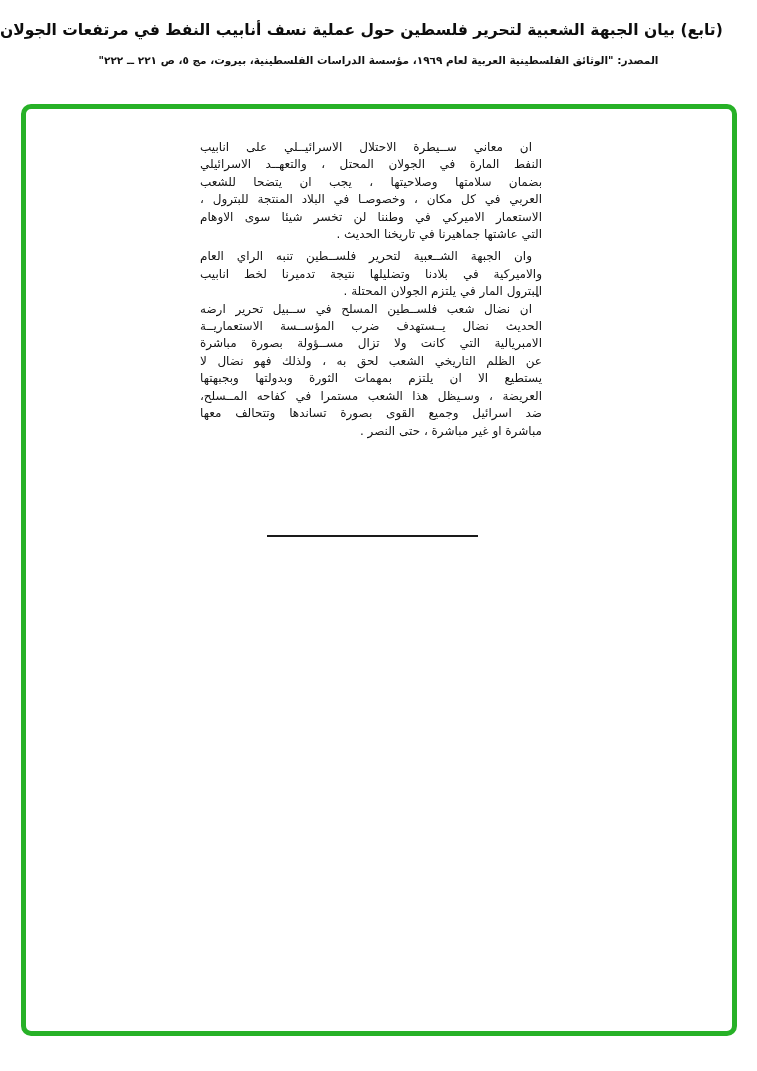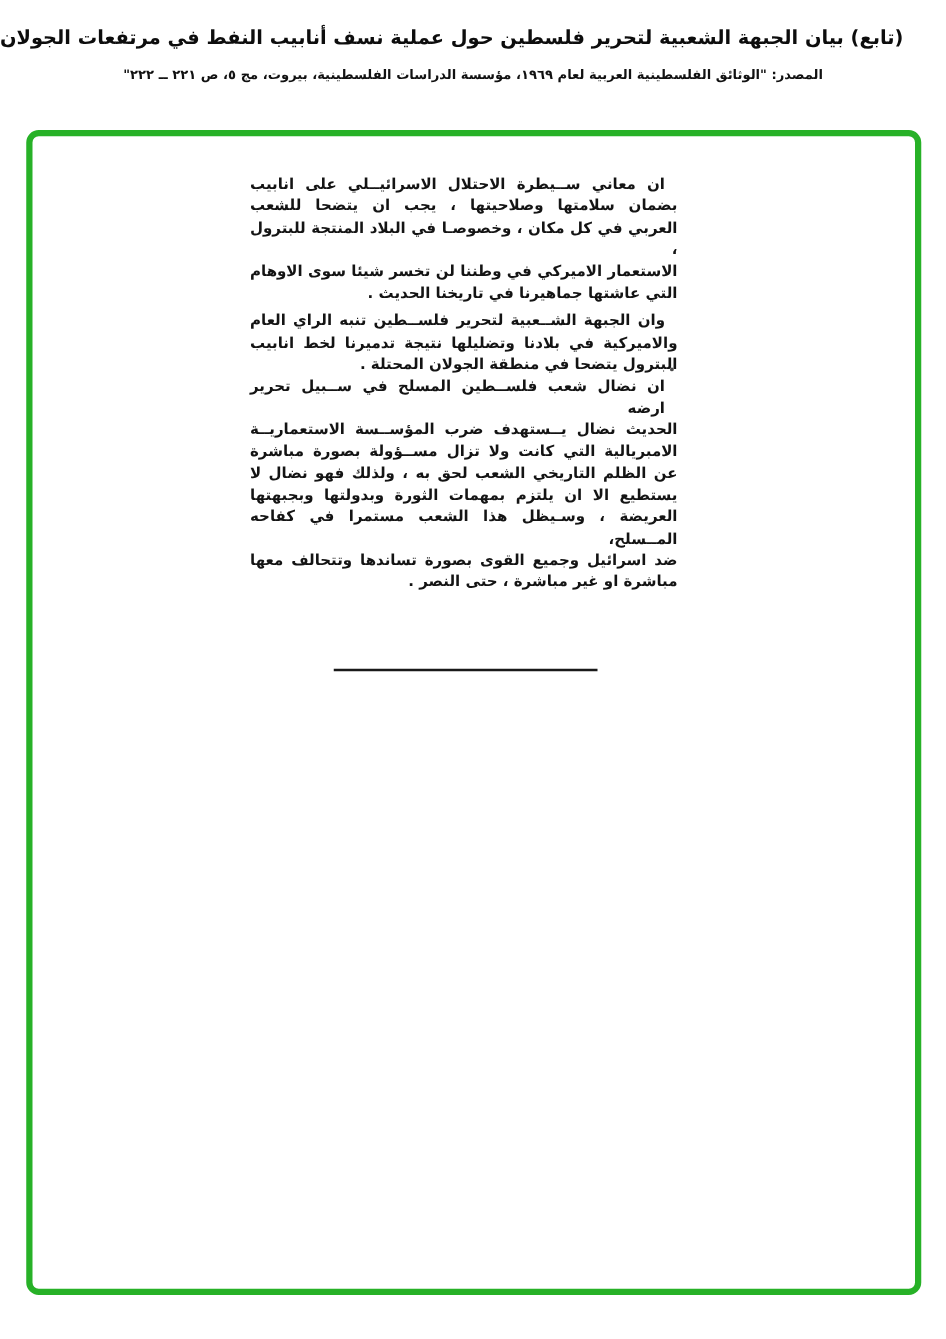--- a/index.html
+++ b/index.html
@@ -45,21 +45,21 @@
     background: #ffffff;
   }
 
   
   .doc-text {
     position: absolute;
     top: 139px; left: 200px;
     width: 342px;
     direction: rtl;
     color: #141414;
-    font-weight: 700;
+    font-weight: 400;
     font-size: 12px;
     line-height: 17.4px;
   }
   .para { margin: 0; }
   .para.gap-before { margin-top: 5px; }
   .line {
     text-align: justify;
     text-align-last: justify;
     white-space: normal;
   }
@@ -90,33 +90,34 @@
 
   <div class="hdr-title">(تابع) بيان الجبهة الشعبية لتحرير فلسطين حول عملية نسف أنابيب النفط في مرتفعات الجولان</div>
   <div class="hdr-source">المصدر: "الوثائق الفلسطينية العربية لعام ١٩٦٩، مؤسسة الدراسات الفلسطينية، بيروت، مج ٥، ص ٢٢١ ــ ٢٢٢"</div>
 
   <div class="frame"></div>
 
   <div class="doc-text">
 
     <div class="para">
       <div class="line first">ان معاني ســيطرة الاحتلال الاسرائيــلي على انابيب</div>
+      <div class="line">النفط المارة في الجولان المحتل ، والتعهــد الاسرائيلي</div>
       <div class="line">بضمان سلامتها وصلاحيتها ، يجب ان يتضحا للشعب</div>
       <div class="line">العربي في كل مكان ، وخصوصـا في البلاد المنتجة للبترول ،</div>
     </div>
 
     <div class="para">
       <div class="line">الاستعمار الاميركي في وطننا لن تخسر شيئا سوى الاوهام</div>
       <div class="line last">التي عاشتها جماهيرنا في تاريخنا الحديث .</div>
     </div>
 
     <div class="para gap-before">
       <div class="line first">وان الجبهة الشــعبية لتحرير فلســطين تنبه الراي العام</div>
       <div class="line">والاميركية في بلادنا وتضليلها نتيجة تدميرنا لخط انابيب</div>
-      <div class="line last">البترول يتضحا في منطقة الجولان المحتلة .</div>
+      <div class="line last">البترول المار في يلتزم الجولان المحتلة .</div>
     </div>
 
     <div class="para">
       <div class="line first">ان نضال شعب فلســطين المسلح في ســبيل تحرير ارضه</div>
       <div class="line">الحديث نضال يــستهدف ضرب المؤســسة الاستعماريــة</div>
       <div class="line">الامبريالية التي كانت ولا تزال مســؤولة بصورة مباشرة</div>
       <div class="line">عن الظلم التاريخي الشعب لحق به ، ولذلك فهو نضال لا</div>
       <div class="line">يستطيع الا ان يلتزم بمهمات الثورة وبدولتها وبجبهتها</div>
       <div class="line">العريضة ، وسـيظل هذا الشعب مستمرا في كفاحه المــسلح،</div>
       <div class="line">ضد اسرائيل وجميع القوى بصورة تساندها وتتحالف معها</div>

